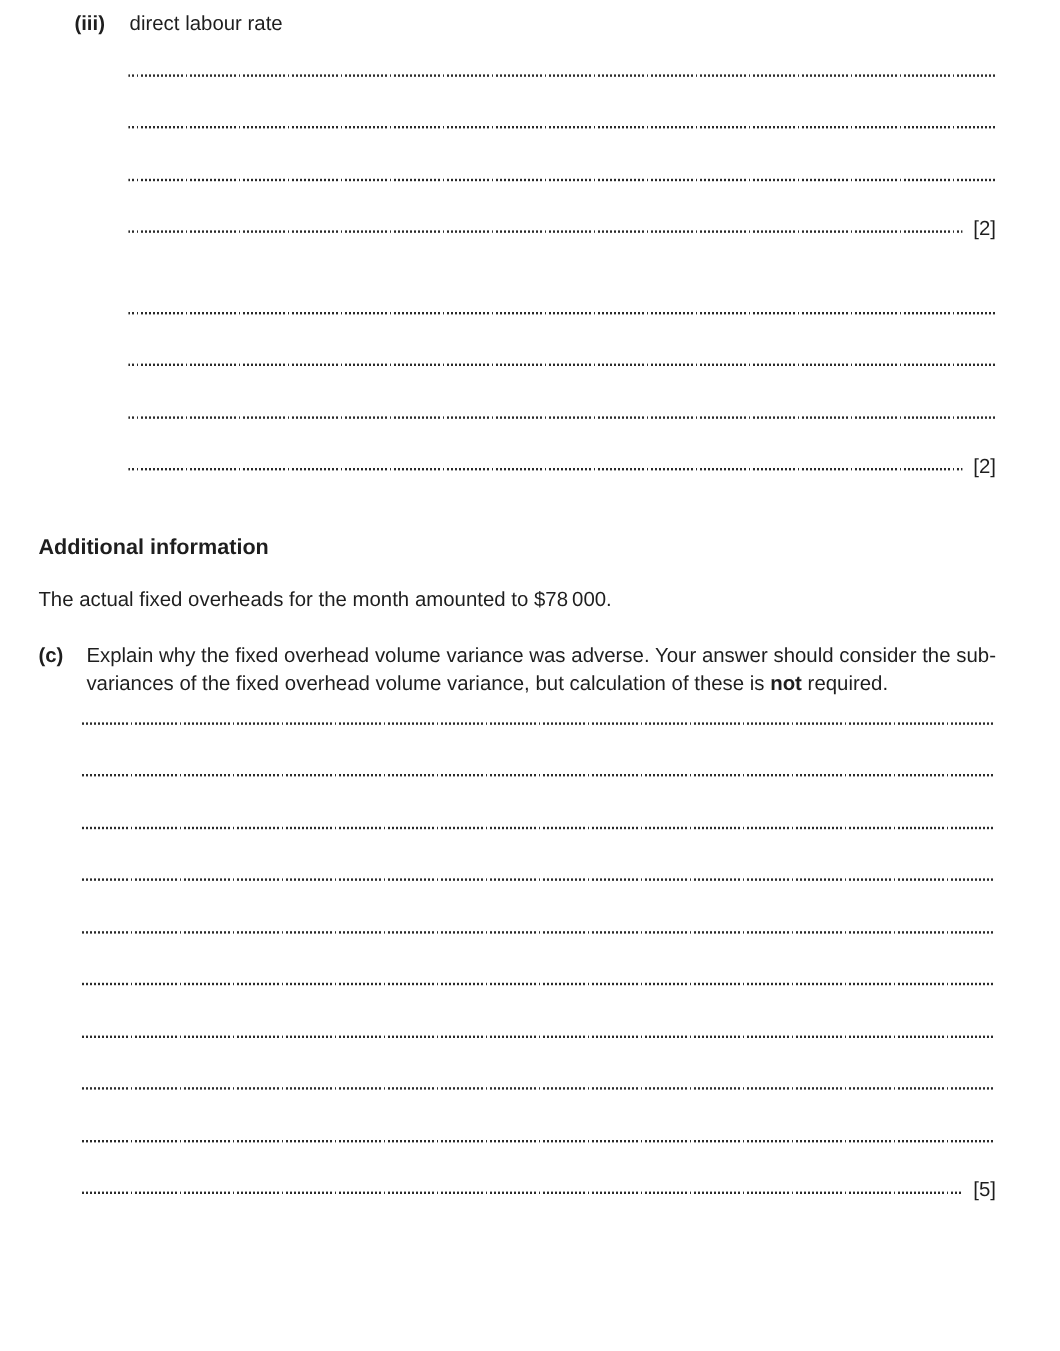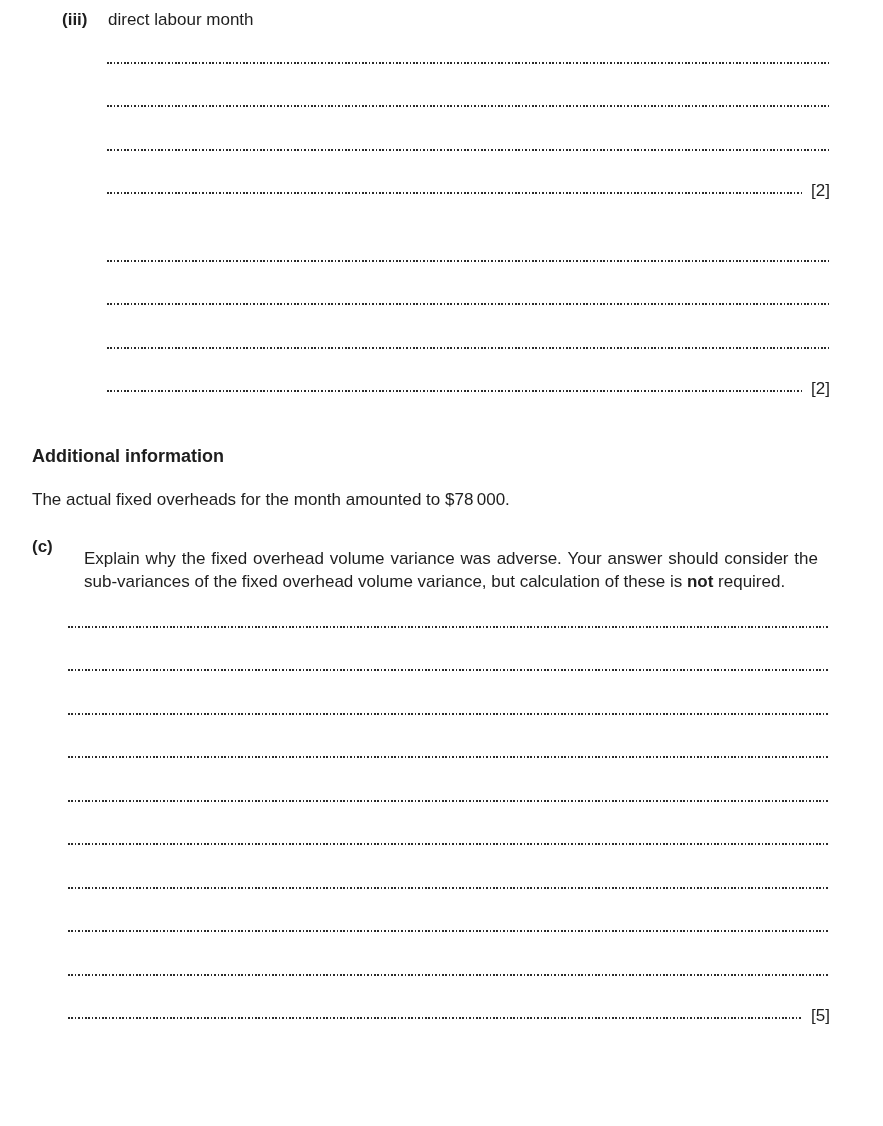--- a/index.html
+++ b/index.html
@@ -29,32 +29,32 @@
   .marks { margin-left: 9px; line-height: 17px; white-space: nowrap; }
 
   
   .addinfo-heading { font-size: 18px; font-weight: bold; margin: 48px 0 0 0; line-height: 23px; }
   .para { margin: 20px 16px 0 0; text-align: justify; }
 
   
   .part-c { margin-top: 24px; }
   .part-head { display: flex; }
   .part-label { width: 40px; font-weight: bold; flex-shrink: 0; }
-  .part-text { flex: 1; margin: 12px; text-align: justify; }
+  .part-text { flex: 1; margin: 0; text-align: justify; }
   .part-text strong { font-weight: bold; }
 </style>
 </head>
 <body style="color: rgb(30, 30, 30);">
 
 <div class="sheet">
 
   <section class="subq">
     <div class="subq-head">
       <span class="subq-label">(iii)</span>
-      <span class="subq-title">direct labour month</span>
+      <span class="subq-title">direct labour rate</span>
     </div>
     <div class="answer-block indent-deep">
         <div class="answer-line">
           <span class="dots"></span>
         </div>
         <div class="answer-line">
           <span class="dots"></span>
         </div>
         <div class="answer-line">
           <span class="dots"></span>

